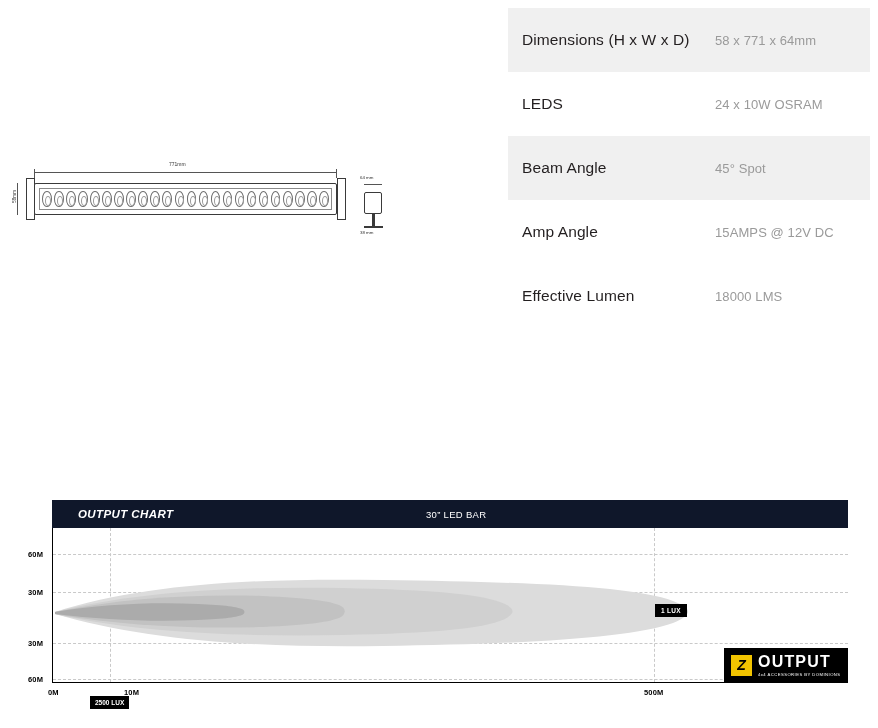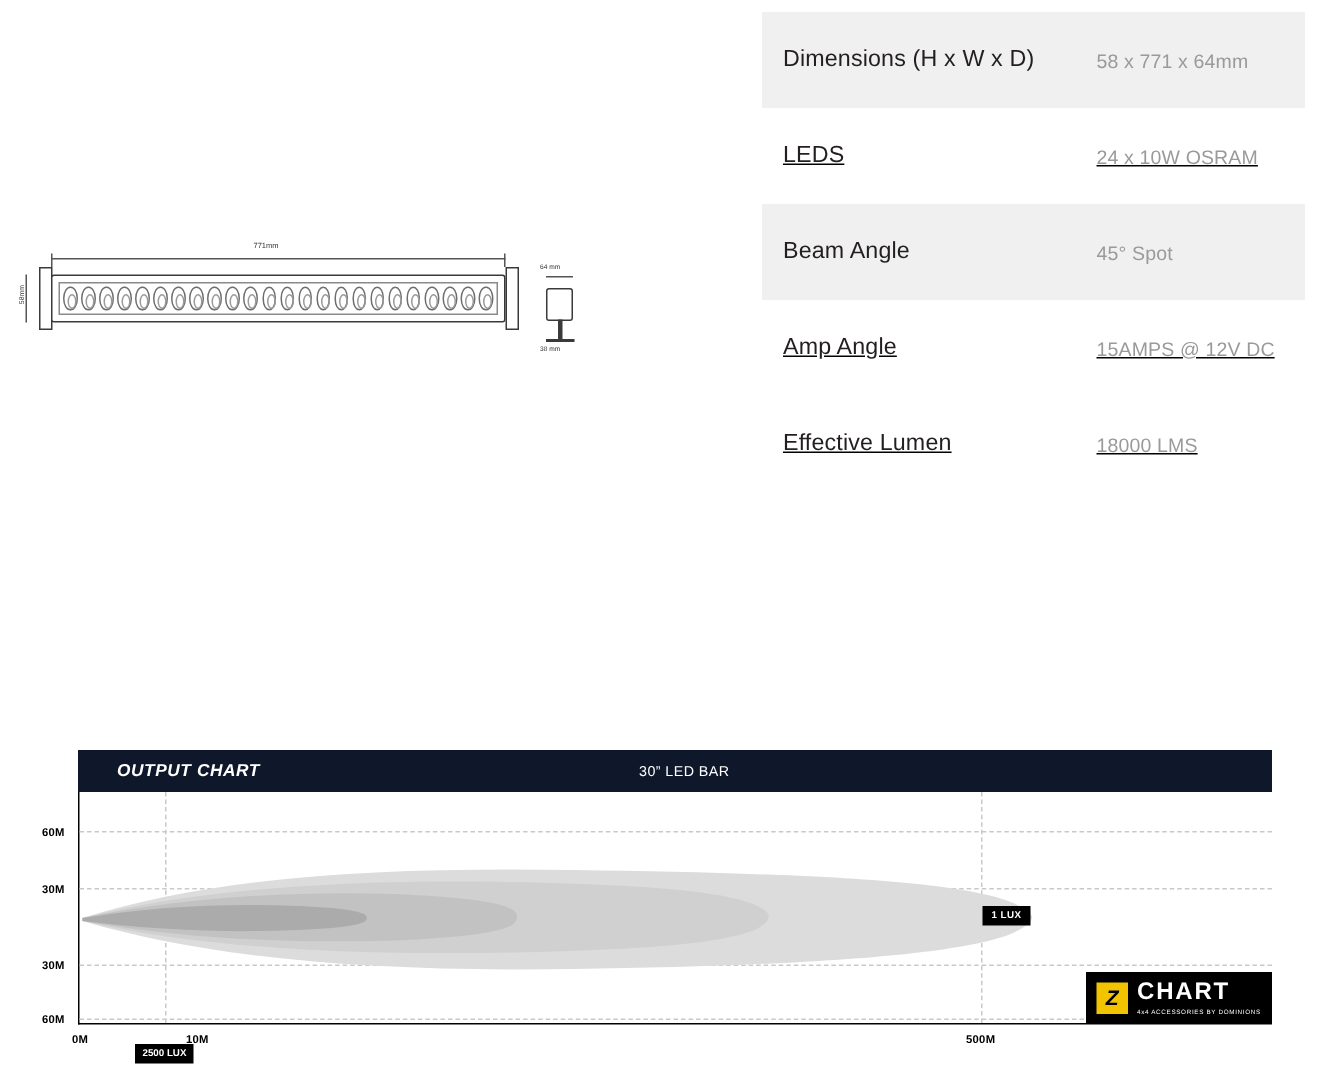--- a/index.html
+++ b/index.html
@@ -20,24 +20,23 @@
   .spec-table {
     position: absolute;
     left: 508px; top: 8px;
     width: 362px;
   }
   .spec-row {
     display: flex;
     align-items: center;
     height: 64px;
     padding: 0 14px;
-    gap: 16px;
   }
   .spec-row.shaded { background: #f0f0f0; }
-  .spec-row.plain { background: #ffffff; text-decoration: underline; }
+  .spec-row.plain { background: #ffffff; }
   .spec-label {
     flex: 0 0 193px;
     font-size: 15.5px;
     color: #231f20;
     letter-spacing: 0.1px;
   }
   .spec-value {
     flex: 1 1 auto;
     font-size: 13px;
     color: #9a9a9a;
@@ -409,21 +408,21 @@
         <path d="M2,84 C50,76 100,74 145,76 C172,77 185,79 190,81.5 C192,83 192,85 190,86.5 C185,89 172,91 145,92 C100,94 50,92 2,86 Z" fill="#ababab"></path>
       </svg>
 
       <div class="lux-tag" style="left:602px; top:76px;">1 LUX</div>
 
       <div class="logo-box">
         <div class="logo-mark">
             <span>Z</span>
           </div>
         <div class="logo-text">
-          <span class="lt-main">CHART</span>
+          <span class="lt-main">OUTPUT</span>
           <span class="lt-sub">4x4 ACCESSORIES BY DOMINIONS</span>
         </div>
       </div>
 
     </div>
 
     <div class="ylabel" style="left:-24px; top:50px;">60M</div>
     <div class="ylabel" style="left:-24px; top:88px;">30M</div>
     <div class="ylabel" style="left:-24px; top:139px;">30M</div>
     <div class="ylabel" style="left:-24px; top:175px;">60M</div>

